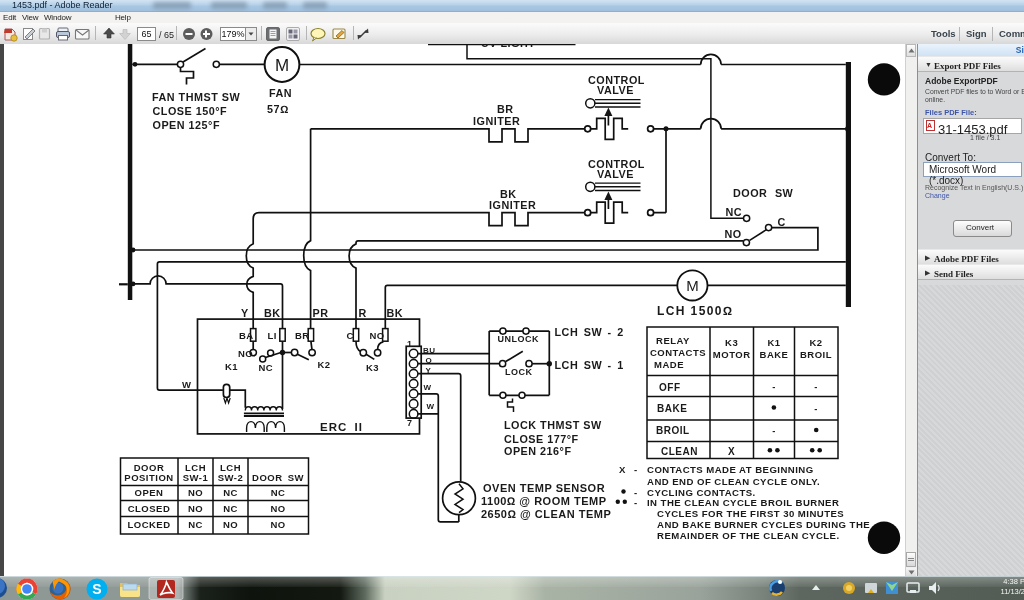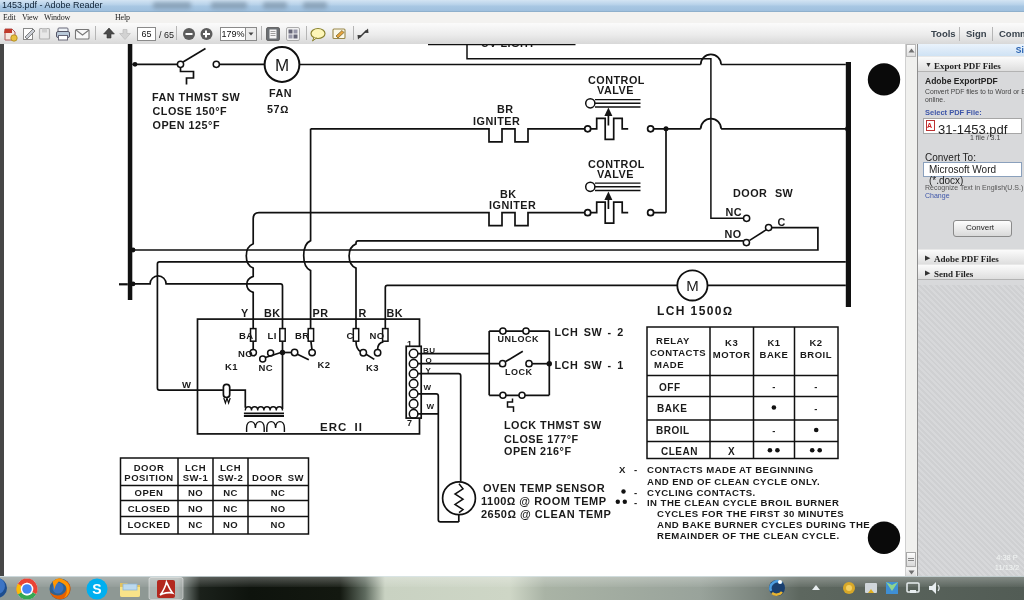--- a/index.html
+++ b/index.html
@@ -1,24 +1,24 @@
 <!DOCTYPE html>
 <html><head>
 <meta charset="utf-8">
 <style>
   html,body{margin:0;padding:0;}
   body{width:1024px;height:600px;overflow:hidden;position:relative;font-family:"Liberation Sans",sans-serif;background:#fff;}
   .abs{position:absolute;}
   
   #titlebar{left:0;top:0;width:1024px;height:11px;background:linear-gradient(180deg,#d3e4f3 0%,#b6d1e9 45%,#a8c7e3 55%,#9fc0de 100%);border-bottom:1px solid #8fb0cc;}
-  #titlebar .t{position:absolute;left:2px;top:0px;font-size:9px;color:#0d2033;letter-spacing:0px;}
+  #titlebar .t{position:absolute;left:12px;top:0px;font-size:9px;color:#0d2033;letter-spacing:0px;}
   .smudge{position:absolute;top:2px;height:7px;background:#7e95aa;filter:blur(2px);opacity:.75;border-radius:2px;}
   
   #menubar{left:0;top:12px;width:1024px;height:11px;background:#f3f2f0;}
-  #menubar span{position:absolute;top:1px;font-size:8px;color:#1c1c1c;letter-spacing:-0.2px;font-family:Liberation Serif, serif;}
+  #menubar span{position:absolute;top:1px;font-size:8px;color:#1c1c1c;letter-spacing:-0.2px;}
   
   #toolbar{left:0;top:23px;width:1024px;height:21px;background:linear-gradient(180deg,#fbfbfb 0%,#ececec 55%,#d8d8d8 100%);border-bottom:1px solid #9a9a9a;}
   #toolbar .sep{position:absolute;top:3px;width:1px;height:14px;background:#b5b5b5;}
   .tbtxt{position:absolute;font-size:9.5px;font-weight:700;color:#39434d;}
   
   #docarea{left:0;top:44px;width:905px;height:532px;background:#fff;}
   #leftsliver{left:0;top:44px;width:4px;height:532px;background:#464646;}
   
   #scroll{left:905px;top:44px;width:11px;height:533px;background:#f0f0ee;border-left:1px solid #d0d0d0;}
   
@@ -28,21 +28,21 @@
   .phead{position:absolute;left:918px;width:106px;height:14px;background:linear-gradient(180deg,#fbfbfb,#dedede);border-bottom:1px solid #b3b3b3;border-top:1px solid #e8e8e8;}
   .phead .tri{position:absolute;left:7px;top:4px;font-size:7px;color:#333;}
   .phead .tx{position:absolute;left:16px;top:4px;font-size:9px;font-weight:700;color:#1e1e1e;font-family:Liberation Serif, serif;}
   .ptxt{position:absolute;color:#222;}
   #hatch{left:918px;top:285px;width:106px;height:292px;background:repeating-linear-gradient(45deg,#d7d8da 0px,#d7d8da 2px,#cfd0d2 2px,#cfd0d2 4px);}
   
   #taskbar{left:0;top:576px;width:1024px;height:24px;
     background:linear-gradient(90deg,#8e9894 0px,#8e9894 178px,#1b211b 200px,#0e130d 250px,#131810 340px,#5e6a5e 365px,#c9d2c2 385px,#ced6c6 510px,#a9b3a5 545px,#99a39b 700px,#78827b 765px,#5d675f 800px,#525c55 1024px);}
   #taskbar:before{content:"";position:absolute;left:0;top:0;width:100%;height:1px;background:rgba(220,232,236,.8);}
   #taskbar:after{content:"";position:absolute;left:0;top:1px;width:100%;height:10px;background:linear-gradient(180deg,rgba(255,255,255,.28),rgba(255,255,255,.05));}
-  #trayclock{position:absolute;left:989px;top:553px;width:36px;height:22px;color:#f2f5f4;font-size:7.5px;line-height:10px;text-align:center;}
+  #trayclock{position:absolute;left:989px;top:577px;width:36px;height:22px;color:#f2f5f4;font-size:7.5px;line-height:10px;text-align:right;}
 </style>
 </head>
 <body>
   <div id="titlebar" class="abs">
     <div class="t">1453.pdf - Adobe Reader</div>
     <div class="smudge" style="left:153px;width:38px;"></div>
     <div class="smudge" style="left:211px;width:36px;"></div>
     <div class="smudge" style="left:263px;width:24px;"></div>
     <div class="smudge" style="left:303px;width:24px;"></div>
   </div>
@@ -141,21 +141,21 @@
     <span>Sig</span>
   </div>
   <div class="phead" style="top:56px;">
     <span class="tri">▼</span>
     <span class="tx">Export PDF Files</span>
   </div>
 
   <div class="ptxt" style="left:925px;top:76px;font-size:8.5px;font-weight:700;">Adobe ExportPDF</div>
   <div class="ptxt" style="left:925px;top:88px;font-size:6.8px;color:#444;white-space:nowrap;">Convert PDF files to to Word or Exc</div>
   <div class="ptxt" style="left:925px;top:96px;font-size:6.8px;color:#444;">online.</div>
-  <div class="ptxt" style="left:925px;top:108px;font-size:7.5px;color:#3d55a8;font-weight:700;">Select PDF File:</div>
+  <div class="ptxt" style="left:925px;top:108px;font-size:7.5px;color:#3d55a8;font-weight:700;">Files PDF File:</div>
   <div class="abs" style="left:923px;top:118px;width:97px;height:14px;background:#fff;border:1px solid #a6a6a6;"></div>
   <svg class="abs" style="left:926px;top:120px;" width="9" height="11" viewBox="0 0 9 11">
     <rect x="0.5" y="0.5" width="8" height="10" fill="#fff" stroke="#b33" stroke-width="1"></rect>
     <text x="1" y="8" font-size="7" fill="#c22" font-weight="bold" font-family="Liberation Sans">A</text>
   </svg>
   <div class="ptxt" style="left:938px;top:122px;font-size:13px;">31-1453.pdf</div>
   <div class="ptxt" style="left:970px;top:134px;font-size:7px;color:#444;">1 file / 3.1</div>
   <div class="ptxt" style="left:925px;top:152px;font-size:10px;">Convert To:</div>
   <div class="abs" style="left:923px;top:162px;width:97px;height:13px;background:#fff;border:1px solid #8aa0bc;"></div>
   <div class="ptxt" style="left:929px;top:164px;font-size:10px;">Microsoft Word (*.docx)</div>

